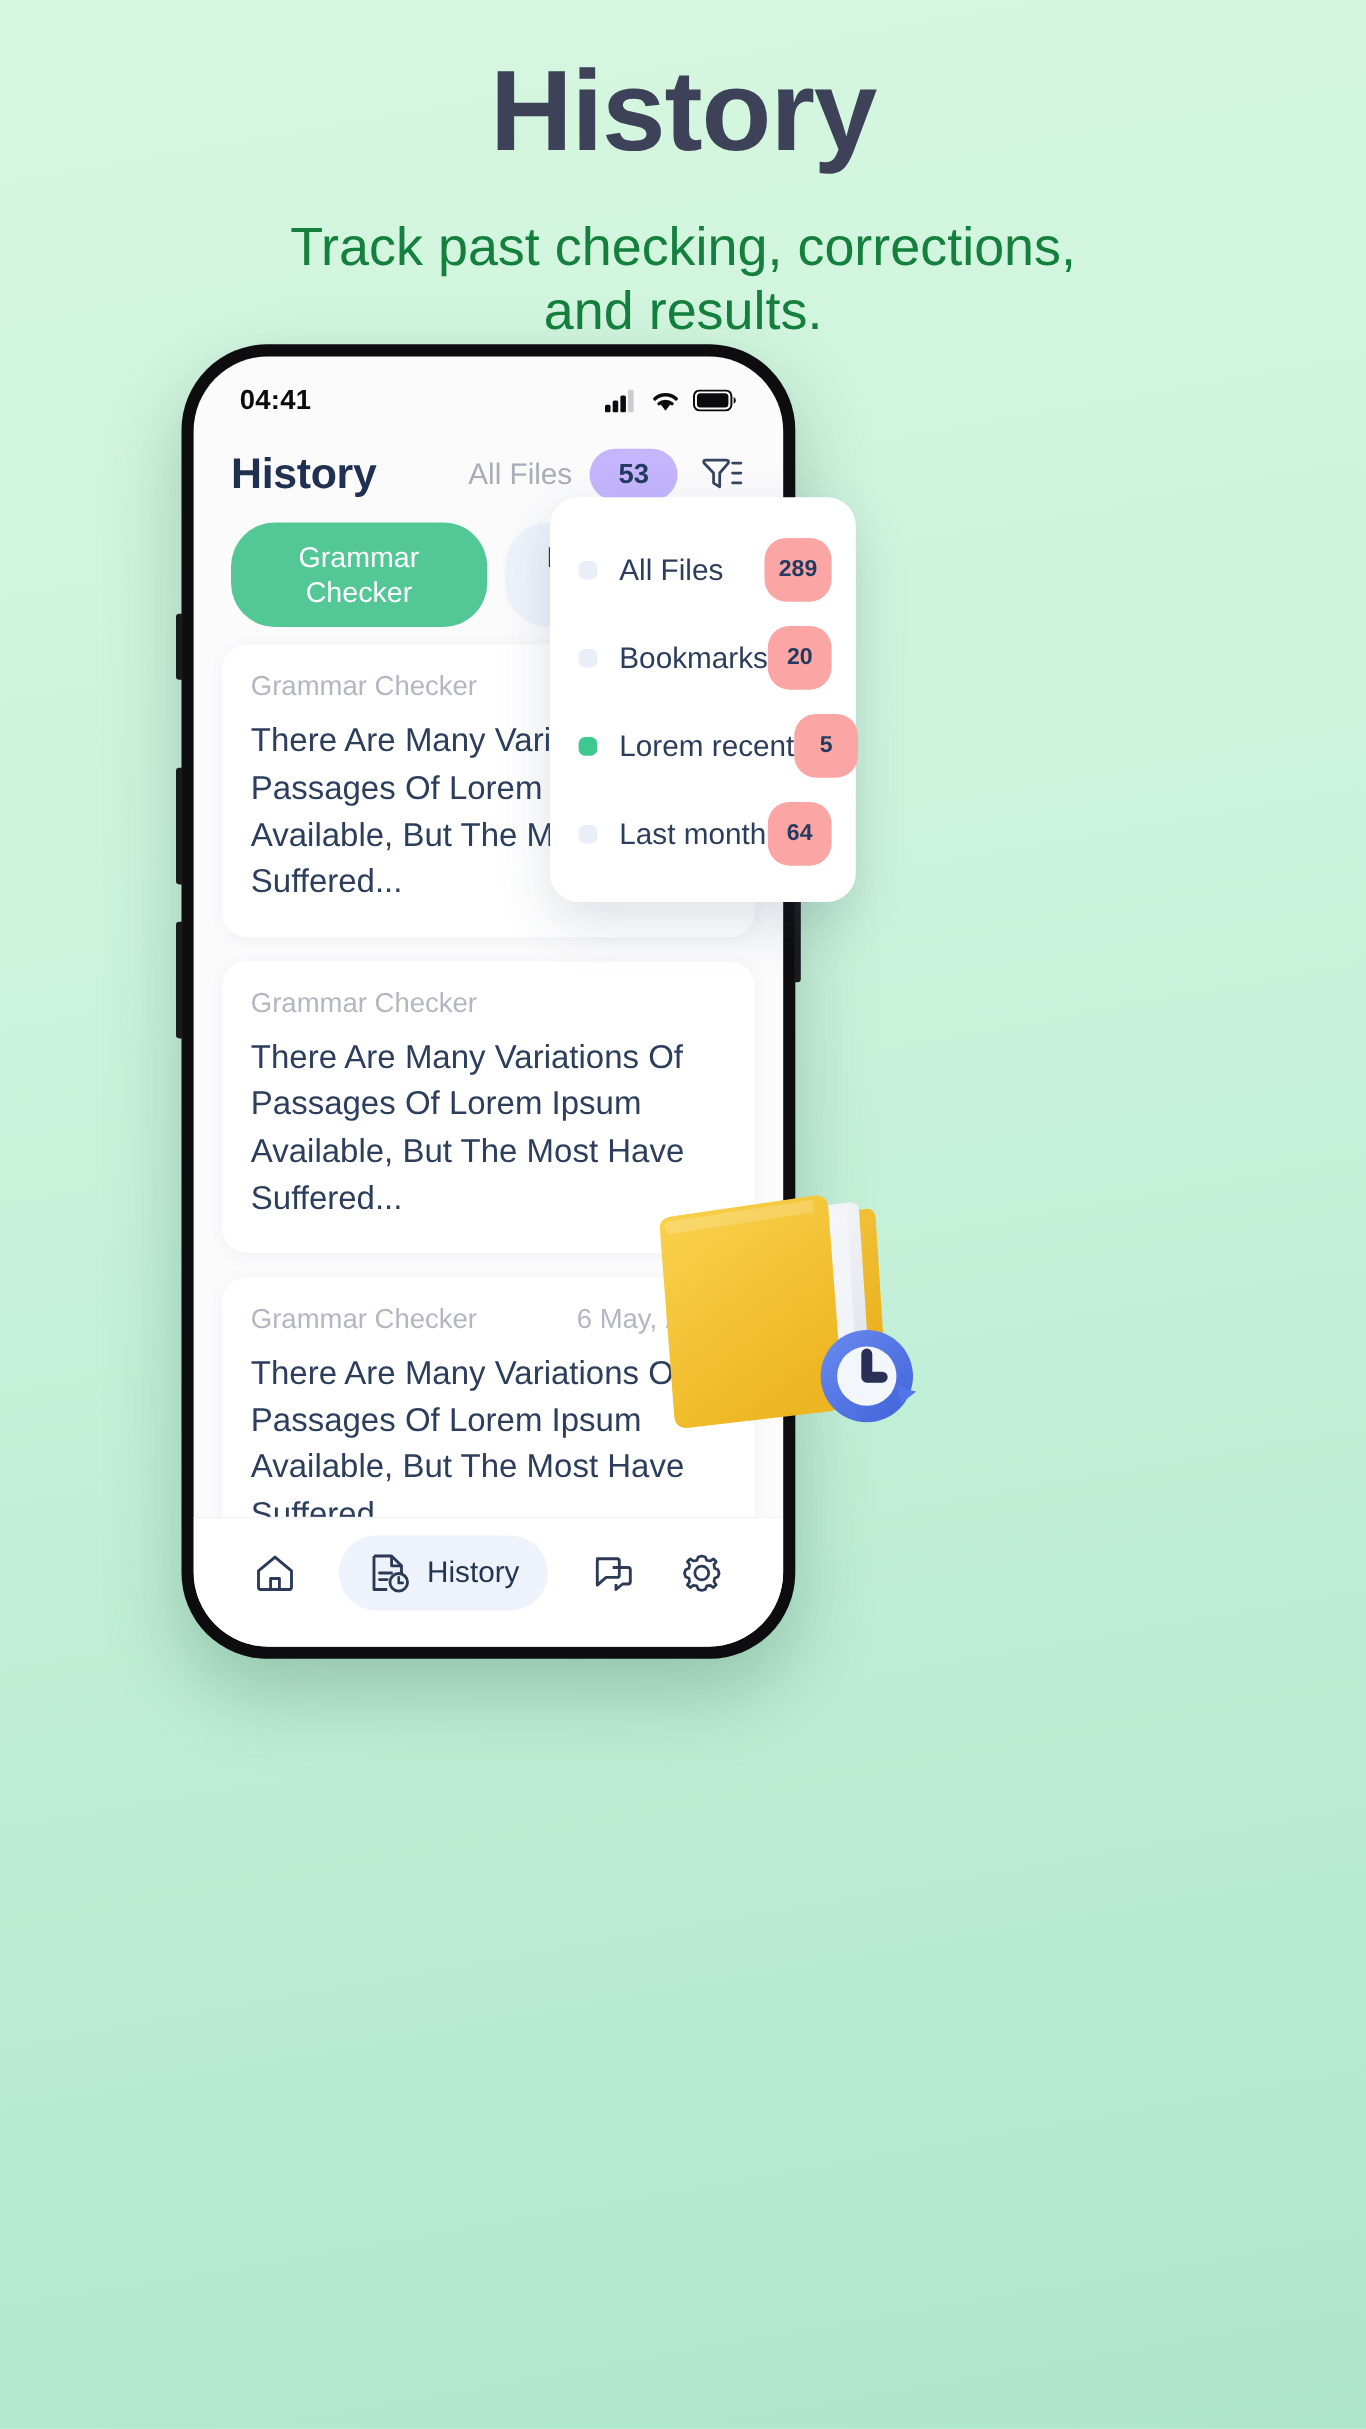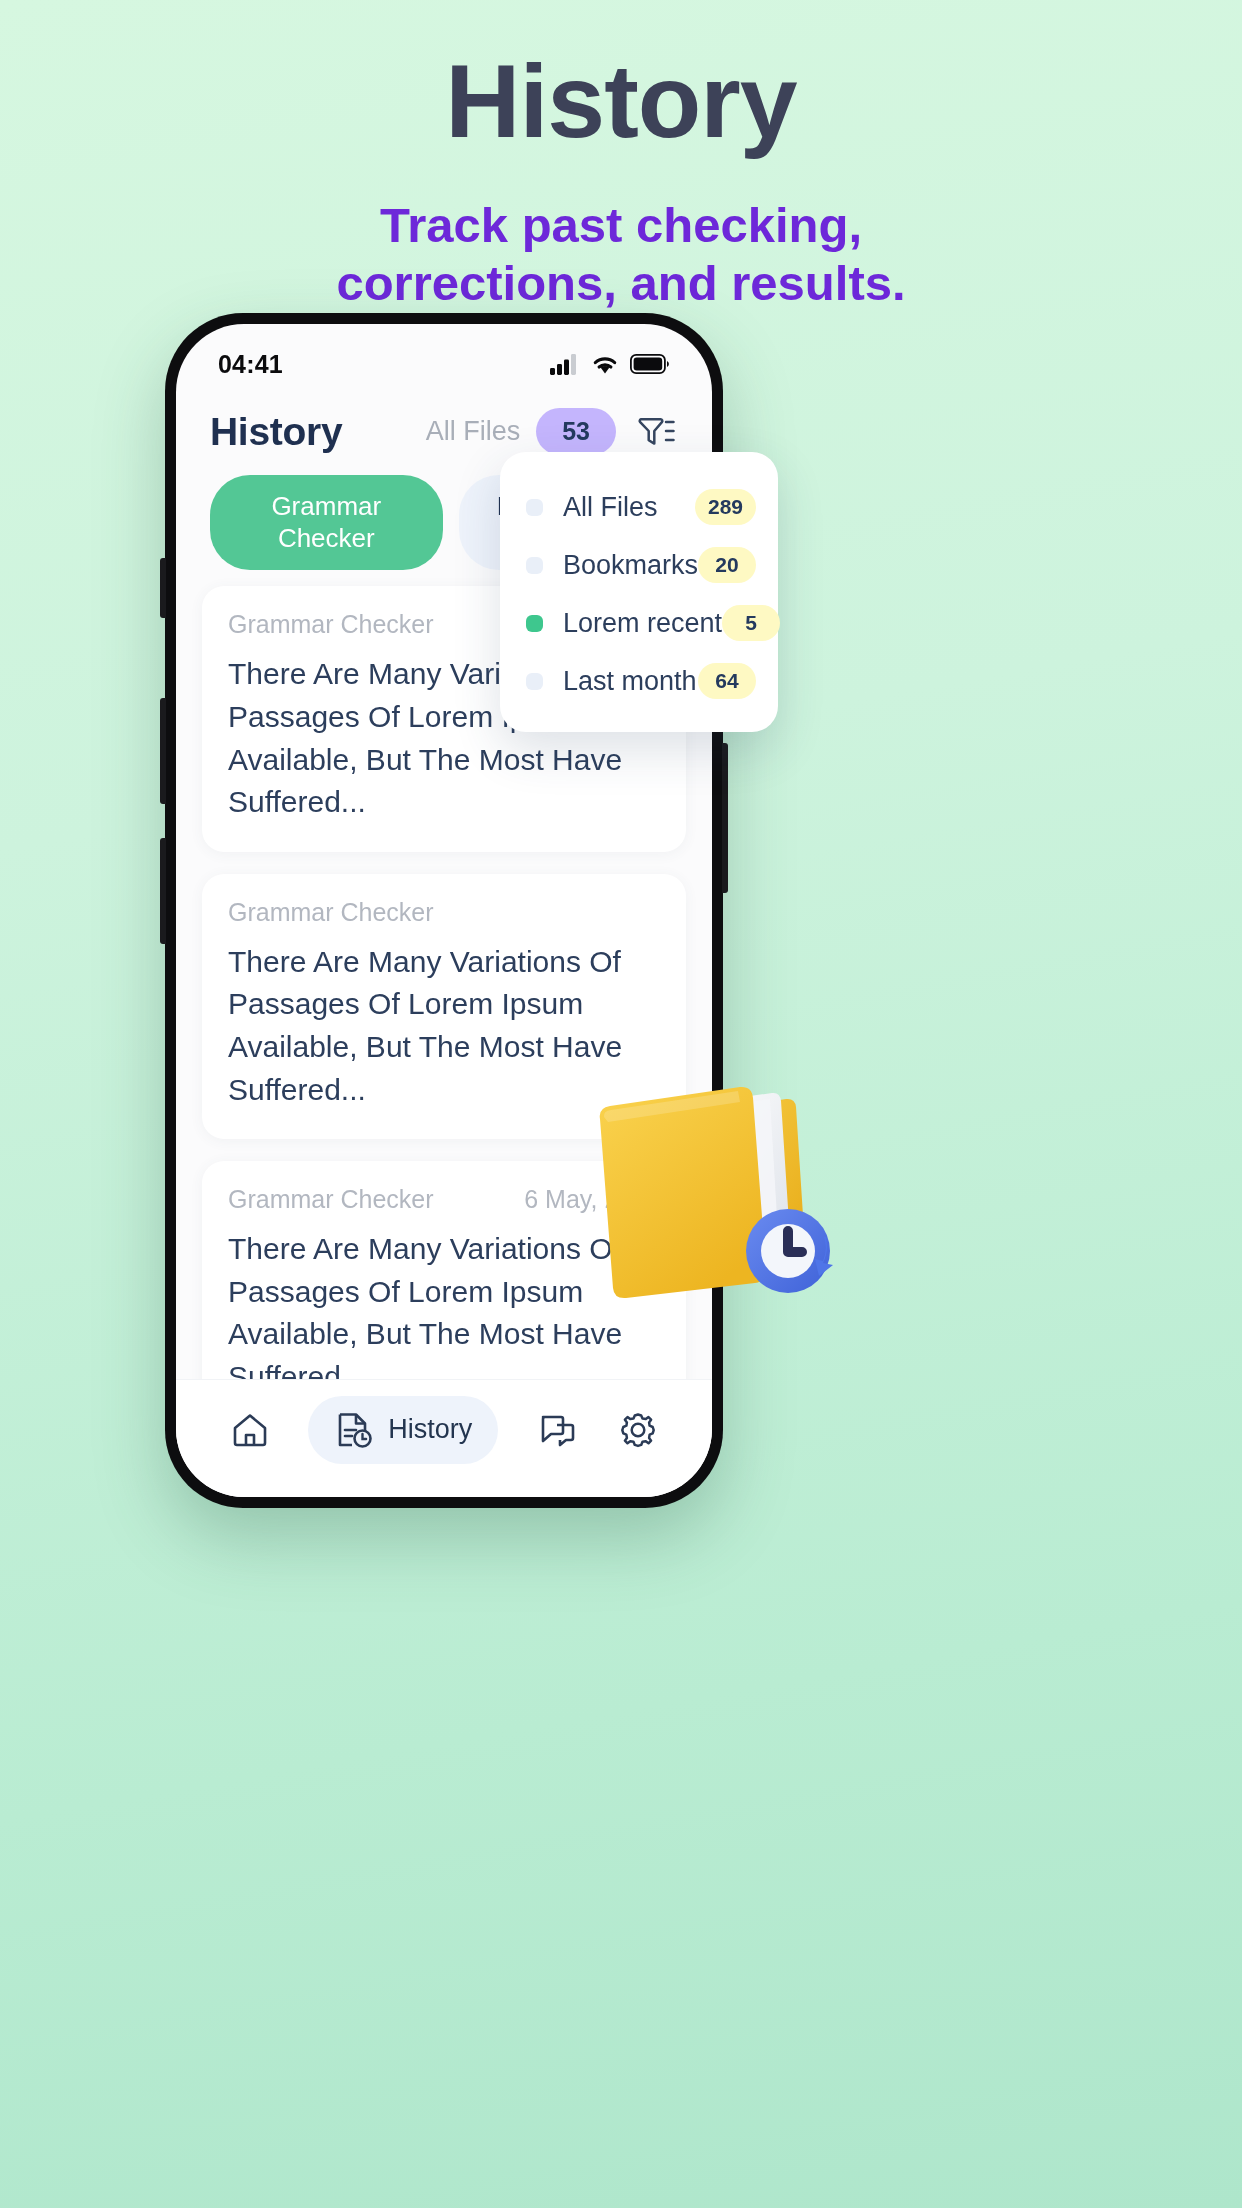--- a/index.html
+++ b/index.html
@@ -10,22 +10,22 @@
     position:relative;
   }
 
   
   .promo { position:absolute; top:0; left:0; width:1242px; text-align:center; }
   .promo-title {
     font-size:104px; font-weight:bold; color:#3d4258;
     letter-spacing:-1px; margin-top:42px; line-height:1.15;
   }
   .promo-sub {
-    font-size:49px; color:#6d28d9; line-height:1.2;
-    margin-top:34px; font-weight:700;
+    font-size:49px; color:#15803d; line-height:1.2;
+    margin-top:34px; font-weight:400;
     max-width:760px; margin-left:auto; margin-right:auto;
   }
 
   
   .phone {
     position:absolute; left:165px; top:313px;
     width:558px; height:1195px;
     background:#0d0d0f;
     border-radius:78px;
     padding:11px;
@@ -90,22 +90,22 @@
     width:278px; background:#fff; border-radius:26px;
     padding:26px 0 22px 0;
     box-shadow:0 18px 48px rgba(45,70,100,.16);
     z-index:40;
   }
   .dd-item { display:flex; align-items:center; padding:11px 22px 11px 26px; }
   .dd-dot { width:17px; height:17px; border-radius:6px; background:#e9eff8; flex:none; }
   .dd-dot.on { background:#3ec78e; }
   .dd-label { font-size:27px; color:#2c3e5c; margin-left:20px; white-space:nowrap; }
   .dd-count {
-    margin-left:auto; background:#fef9c3; border-radius:20px;
-    min-width:58px; text-align:center; padding:6px 13px;
+    margin-left:auto; background:#fca5a5; border-radius:20px;
+    min-width:58px; text-align:center; padding:17px 13px;
     font-size:21px; font-weight:bold; color:#243a5e;
   }
 
   
   .bottom-nav {
     position:absolute; bottom:0; left:0; width:100%; height:118px;
     background:#fff; display:flex; align-items:center;
     justify-content:space-around; padding:0 34px 18px 34px;
     border-top:1px solid #f1f3f6;
   }

